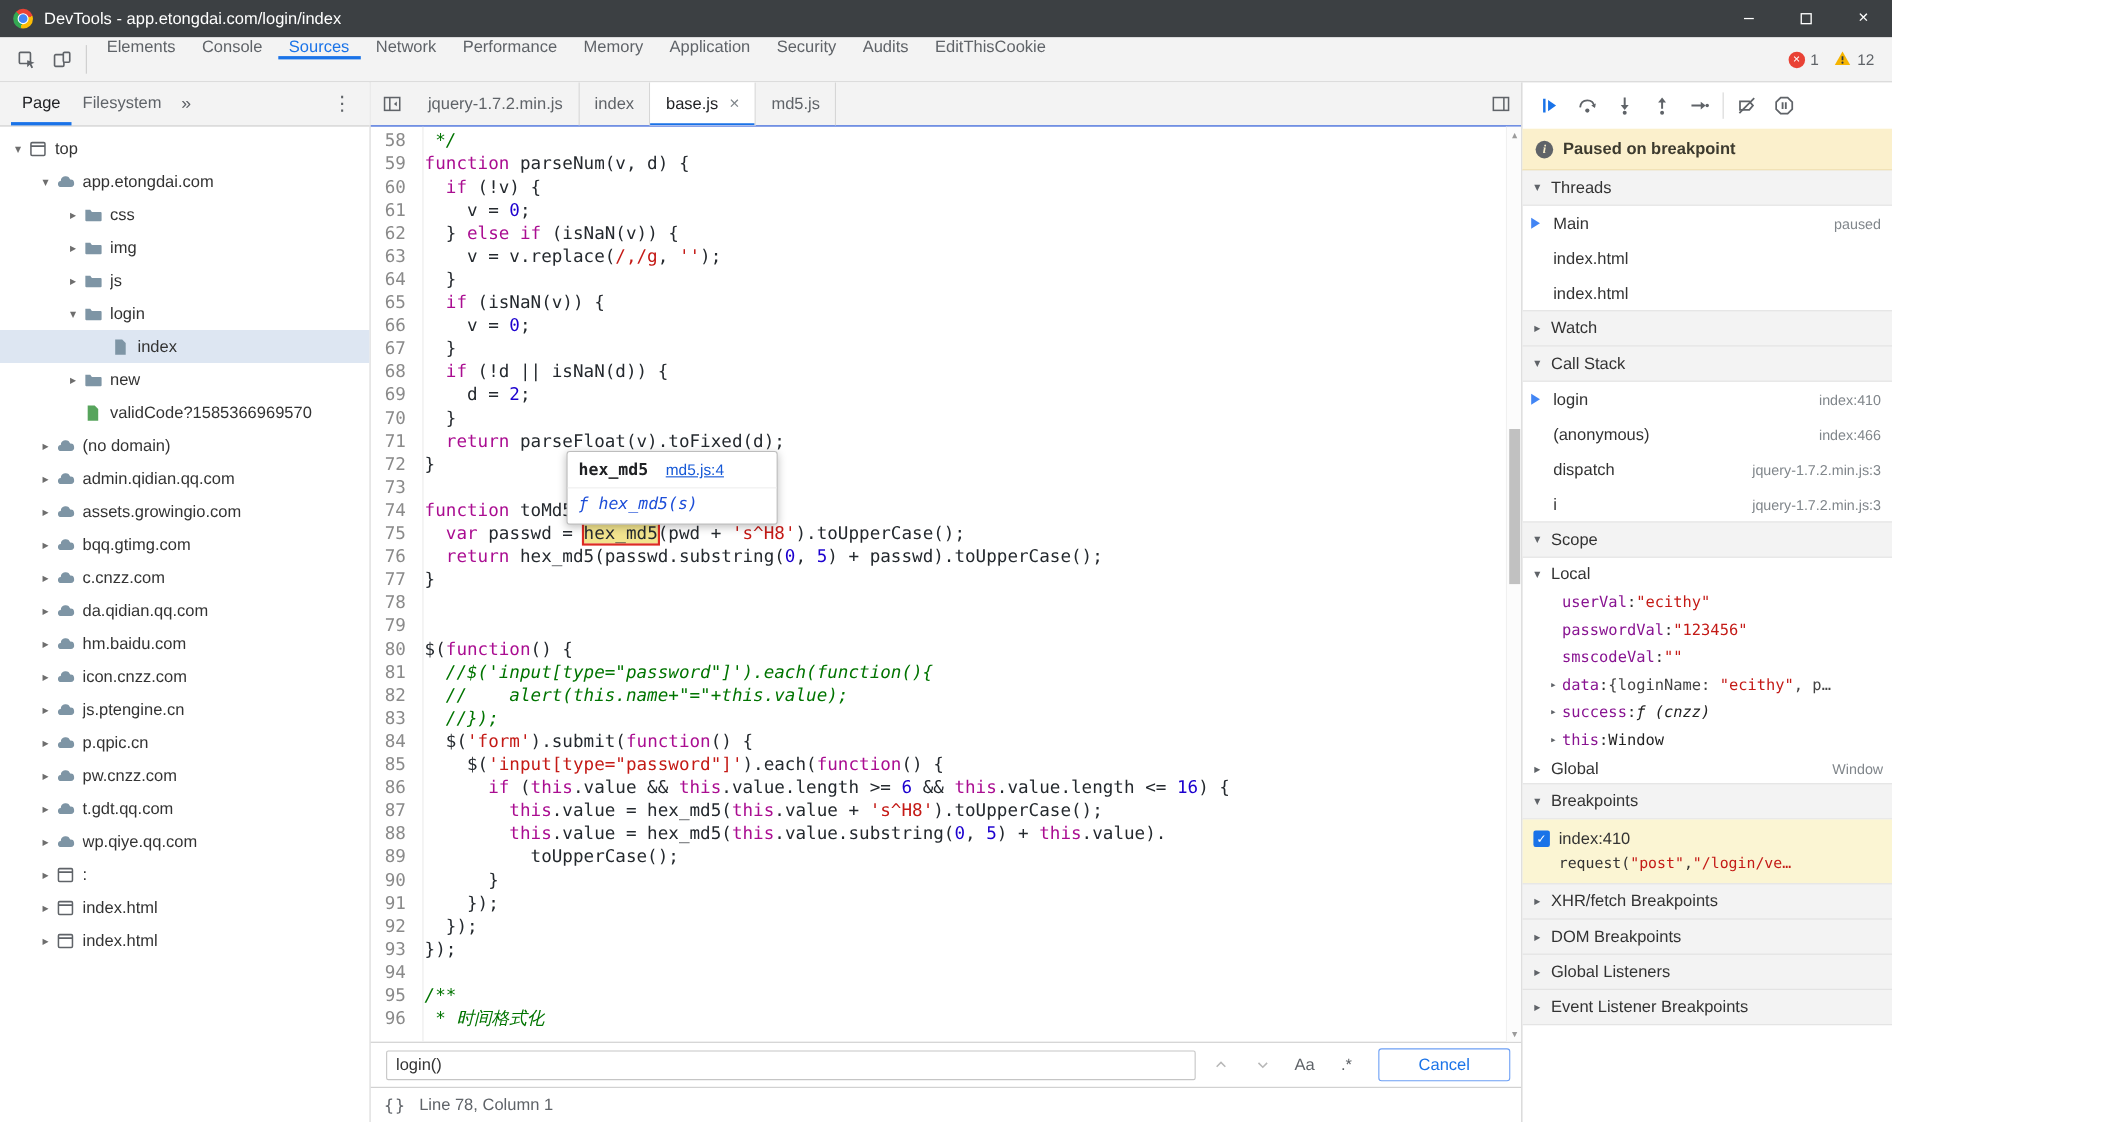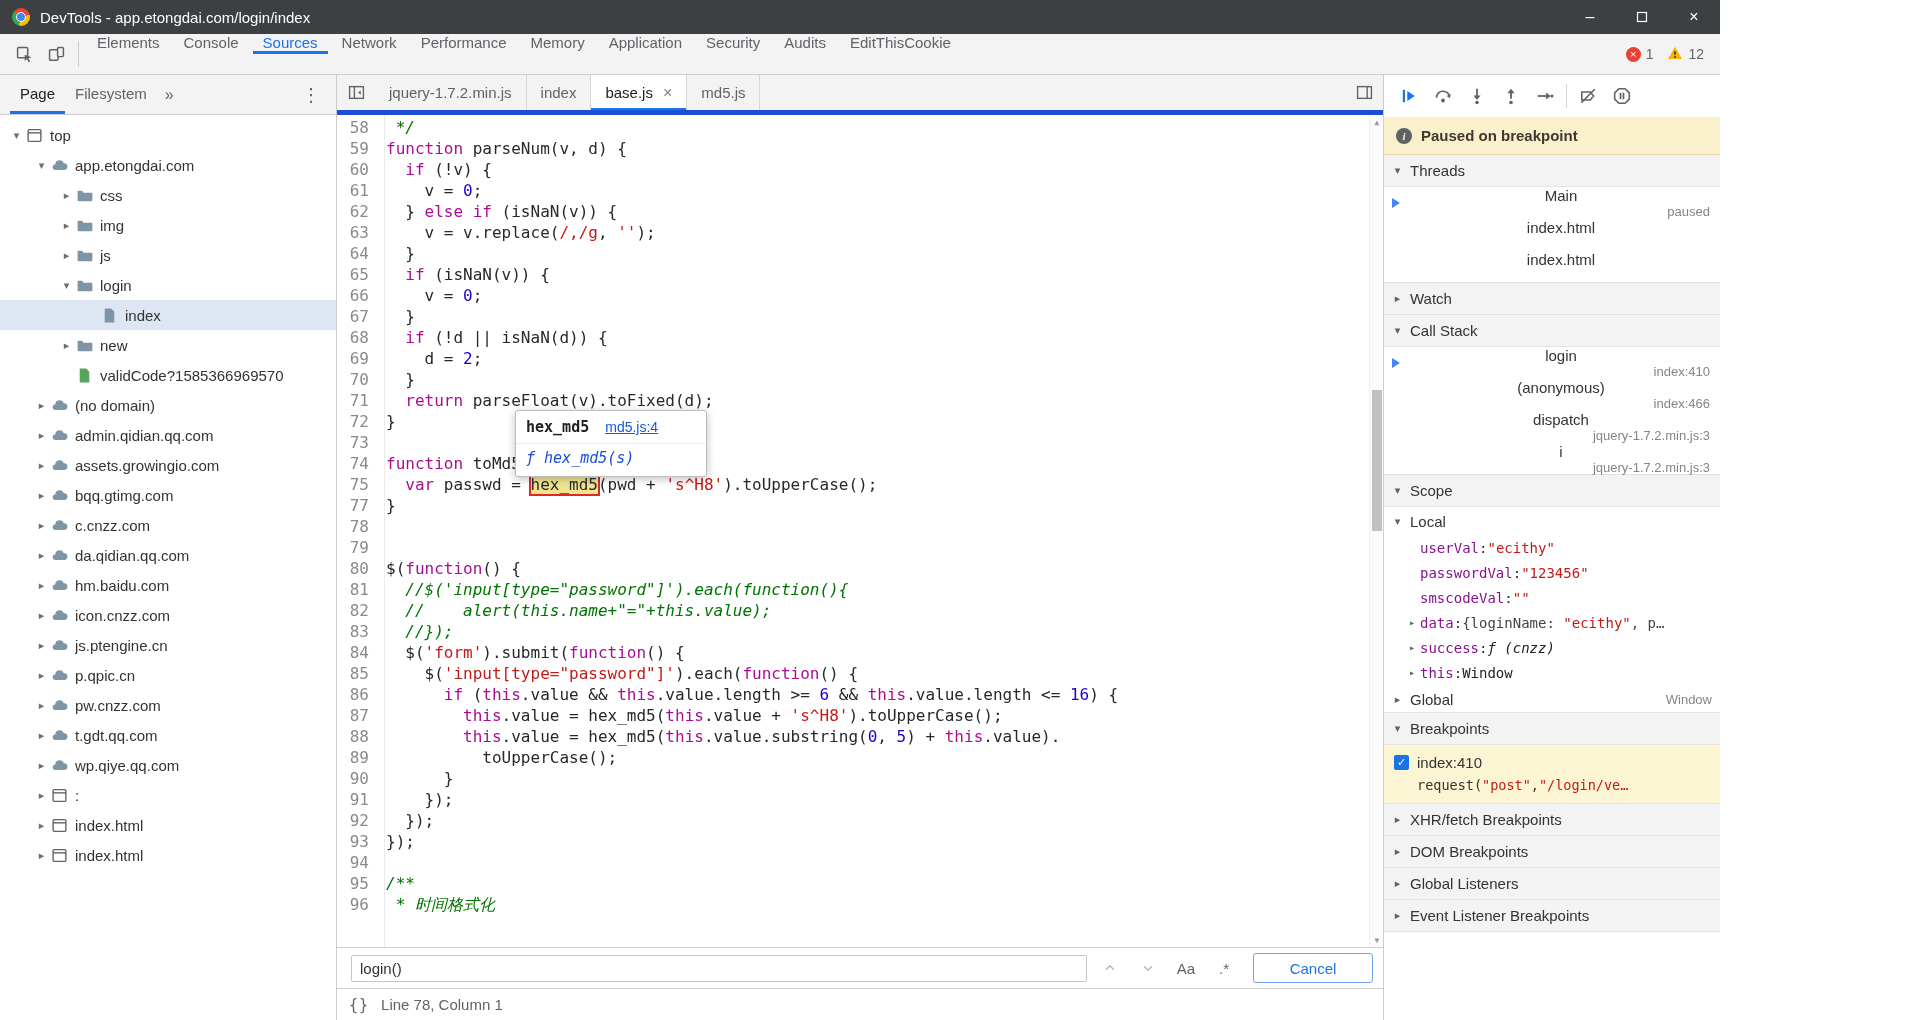--- a/index.html
+++ b/index.html
@@ -49,21 +49,21 @@
   .tree-row.selected { background:var(--selected-row-bg,#dde6f2); }
   .expander { width:17px; flex:none; font-size:11px; color:#6e6e6e; text-align:center; }
   .tree-icon { width:25px; height:17px; flex:none; color:#7e95a5; display:flex; align-items:center; }
   .tree-icon svg { margin-left:1px; }
   .icon-image-file { color:#57a45c; }
   .icon-frame { color:#5f6368; }
   .tree-label { overflow:hidden; text-overflow:ellipsis; }
 
   
   .editor-area { flex:1; min-width:0; display:flex; flex-direction:column; background:#fff; }
-  .editor-tabs { height:40px; flex:none; background:#f3f3f3; border-bottom:5px solid #1d4ed8;
+  .editor-tabs { height:40px; flex:none; background:#f3f3f3; border-bottom:1px solid #1d4ed8;
                  display:flex; align-items:stretch; }
   .nav-toggle, .panel-toggle { width:38px; display:flex; align-items:center; justify-content:center; color:#5f6368; }
   .editor-tab { display:flex; align-items:center; gap:10px; padding:0 14px; border-right:1px solid #d6d6d6;
                 font-size:15px; color:#5f6368; white-space:nowrap; }
   .editor-tab.active { background:#fff; color:#202124; box-shadow:inset 0 -2px 0 var(--accent,#1a73e8); }
   .tab-close { color:#80868b; font-size:16px; }
   .flex-spacer { flex:1; }
 
   .code-wrap { flex:1; min-height:0; position:relative; overflow:hidden;
                font-family:"DejaVu Sans Mono",monospace; font-size:16px; line-height:21px; }
@@ -118,21 +118,21 @@
                    padding:0 12px; font-weight:bold; color:#3c3a2e; }
   .info-circle { width:16px; height:16px; flex:none; border-radius:50%; background:#5f6368;
                  color:#fbf0cc; font-size:11px; font-weight:bold; font-style:italic;
                  font-family:"Liberation Serif",serif; display:flex; align-items:center; justify-content:center; }
   .dbg-scroll { flex:1; overflow:hidden; }
   .section-header { height:33px; background:#f3f3f3; border-top:1px solid #e3e3e3;
                     border-bottom:1px solid #e3e3e3; display:flex; align-items:center; gap:7px;
                     padding:0 8px; margin-top:-1px; }
   .tri { font-size:11px; color:#5f6368; width:11px; text-align:center; flex:none; }
   .thread-row, .stack-row { height:32px; display:flex; align-items:center; padding:0 10px 0 28px;
-                            position:relative; white-space:nowrap;flex-direction:column; }
+                            position:relative; white-space:nowrap; }
   .marker { position:absolute; left:8px; top:50%; transform:translateY(-50%); width:0; height:0;
             border-left:8px solid #4285f4; border-top:5px solid transparent; border-bottom:5px solid transparent; }
   .row-right { margin-left:auto; color:#80868b; font-size:13px; padding-left:8px; }
   .scope-group-header { height:28px; display:flex; align-items:center; gap:7px; padding:0 8px; }
   .scope-var { height:25px; display:flex; align-items:center; padding-left:22px; white-space:nowrap;
                overflow:hidden; font-family:"DejaVu Sans Mono",monospace; font-size:14px; }
   .scope-var .tri { font-size:10px; width:12px; margin-right:2px; }
   .var-name { color:#881391; }
   .v-str { color:var(--string,#c41a16); }
   .v-fn { font-style:italic; color:#222; }
@@ -552,20 +552,24 @@
             </div>
             <div class="code-line">
               <span class="ln">74</span>
               <span class="lc"><span class="cm-k">function</span> toMd5(pwd) {</span>
             </div>
             <div class="code-line">
               <span class="ln">75</span>
               <span class="lc">  <span class="cm-k">var</span> passwd = <span class="token-box">hex_md5</span>(pwd + <span class="cm-s">'s^H8'</span>).toUpperCase();</span>
             </div>
             <div class="code-line">
+              <span class="ln">76</span>
+              <span class="lc">  <span class="cm-k">return</span> hex_md5(passwd.substring(<span class="cm-n">0</span>, <span class="cm-n">5</span>) + passwd).toUpperCase();</span>
+            </div>
+            <div class="code-line">
               <span class="ln">77</span>
               <span class="lc">}</span>
             </div>
             <div class="code-line">
               <span class="ln">78</span>
               <span class="lc"></span>
             </div>
             <div class="code-line">
               <span class="ln">79</span>
               <span class="lc"></span>

